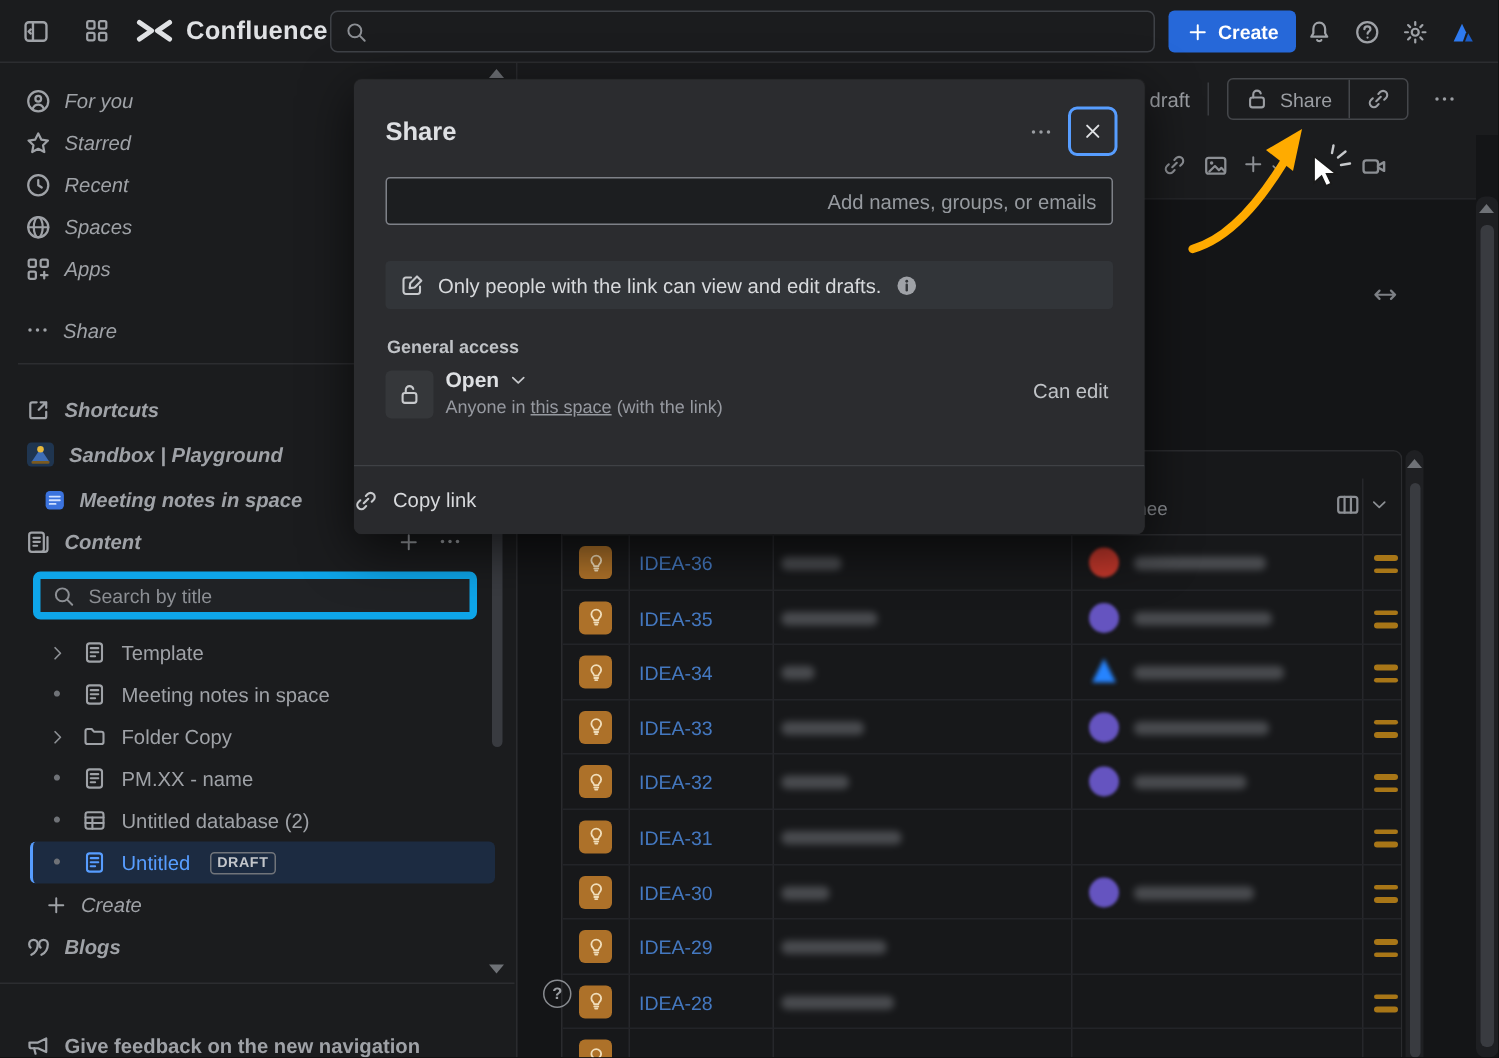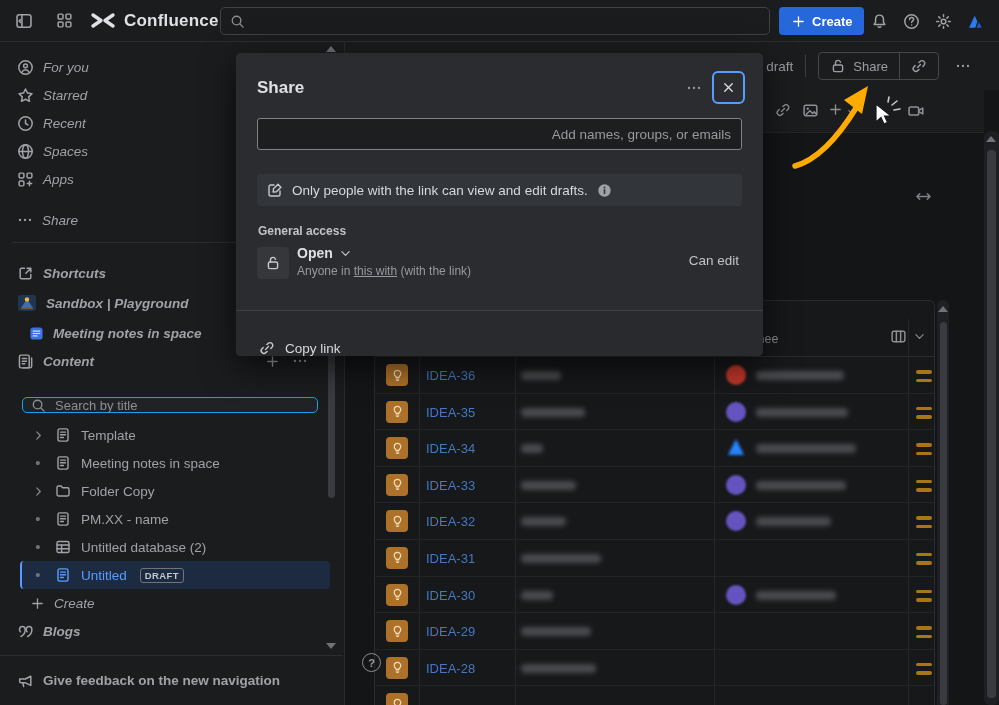--- a/index.html
+++ b/index.html
@@ -19,32 +19,32 @@
   .create-btn{position:absolute;left:779px;top:7px;height:28px;padding:0 12px;background:#2668d9;border:none;border-radius:4px;color:#fff;font-size:13px;font-weight:600;display:flex;align-items:center;gap:6px;cursor:pointer;}
   .tb-right{position:absolute;right:8px;top:5px;display:flex;align-items:center;}
 
   
   .sidebar{position:absolute;left:0;top:42px;width:345px;bottom:0;background:#1b1c1e;border-right:1px solid #2a2b2e;z-index:5;}
   .sb-row{display:flex;align-items:center;height:28px;padding-left:17px;gap:9px;color:#9fa2a7;cursor:pointer;font-style:italic;}
   .sb-row .lbl{font-size:13.5px;}
   .sb-div{border-top:1px solid #2c2d30;margin:8px 12px;}
   .sb-head{font-weight:600;}
   .sb-actions{margin-left:auto;margin-right:36px;display:flex;gap:12px;color:#9fa2a7;}
-  .sb-search{margin:22px 0 8px 22px;width:296px;height:16px;border:1px solid #0ea5e9;border-radius:5px;background:#202225;display:flex;align-items:center;gap:7px;padding:0 8px;color:#8c8f94;}
+  .sb-search{margin:6px 0 8px 22px;width:296px;height:32px;border:5px solid #0ea5e9;border-radius:5px;background:#202225;display:flex;align-items:center;gap:7px;padding:0 8px;color:#8c8f94;}
   .sb-search input{flex:1;background:transparent;border:0;outline:0;color:#d5d7da;font-size:13px;}
   .sb-search input::placeholder{color:#8c8f94;}
   .tree-row{position:relative;display:flex;align-items:center;height:28px;margin:0 14px 0 20px;border-radius:4px;gap:6px;padding-left:10px;color:#9fa2a7;cursor:pointer;}
   .tree-row .lead{width:16px;display:flex;justify-content:center;color:#8c8f94;}
   .tree-row .bullet{font-size:15px;line-height:0;color:#6f7277;}
   .tree-row .t-ic{width:16px;color:#9fa2a7;margin-left:3px;}
   .tree-row .lbl{margin-left:4px;font-size:13.5px;}
   .tree-row.sel{background:#1c2b41;border-left:2px solid #579dff;padding-left:8px;}
   .tree-row.sel .lbl,.tree-row.sel .t-ic{color:#579dff;}
   .draft-badge{margin-left:7px;border:1px solid #70747a;border-radius:3px;color:#c3c6ca;font-size:9.5px;font-weight:700;padding:1px 4px;letter-spacing:.4px;}
-  .sb-footer{position:absolute;left:0;right:1px;bottom:0;height:50px;border-top:1px solid #2c2d30;display:flex;align-items:center;padding-left:17px;gap:9px;background:#1b1c1e;color:#9fa2a7;}
+  .sb-footer{position:absolute;left:0;right:1px;bottom:0;height:50px;border-top:1px solid #2c2d30;display:flex;align-items:flex-end;padding-left:17px;gap:9px;background:#1b1c1e;color:#9fa2a7;}
   .sb-footer .lbl{font-size:13.5px;font-weight:600;}
 
   
   .sbar{position:absolute;border-radius:6px;}
   .sbar .thumb{position:absolute;background:#393b40;border-radius:4px;}
   .arr{width:0;height:0;border-left:5px solid transparent;border-right:5px solid transparent;position:absolute;}
   .arr.up{border-bottom:6px solid #6f7277;}
   .arr.down{border-top:6px solid #6f7277;}
 
   
@@ -89,21 +89,21 @@
   .pp-banner .i{color:#c7c9cc;}
   .pp-ga{position:absolute;left:22px;top:171px;font-size:12px;font-weight:700;color:#bfc2c6;}
   .pp-access{position:absolute;left:21px;top:192px;right:24px;display:flex;align-items:flex-start;}
   .acc-tile{width:32px;height:32px;border-radius:4px;background:#35373a;display:flex;align-items:center;justify-content:center;color:#c7c9cc;margin-top:2px;}
   .acc-main{margin-left:8px;}
   .acc-top{display:flex;align-items:center;gap:6px;cursor:pointer;}
   .acc-level{font-size:14px;font-weight:700;color:#dee0e3;}
   .acc-desc{margin-top:3px;font-size:12px;color:#9699a0;}
   .acc-desc a{color:#9699a0;text-decoration:underline;cursor:pointer;}
   .acc-perm{margin-left:auto;font-size:13.5px;color:#c0c3c7;margin-top:8px;}
-  .pp-foot{position:absolute;left:0;right:0;bottom:0;height:46px;border-top:1px solid #3f4145;background:#292a2d;border-radius:0 0 5px 5px;display:flex;align-items:flex-end;padding-left:23px;gap:10px;color:#d7d9dc;font-size:13.5px;cursor:pointer;}
+  .pp-foot{position:absolute;left:0;right:0;bottom:0;height:46px;border-top:1px solid #3f4145;background:#292a2d;border-radius:0 0 5px 5px;display:flex;align-items:center;gap:10px;color:#d7d9dc;font-size:13.5px;cursor:pointer;}
   .pp-foot .i{color:#c7c9cc;}
 
   
   .anno{position:absolute;left:750px;top:82px;z-index:40;pointer-events:none;}
   .cursor{position:absolute;left:870px;top:96px;z-index:60;pointer-events:none;}
 </style>
 </head>
 <body>
 
 <div class="app">
@@ -737,21 +737,21 @@
       <div class="acc-main">
         <div class="acc-top">
           <span class="acc-level">Open</span>
           <span class="i" style="color:#c7c9cc">
               <svg width="13" height="13" viewBox="0 0 16 16" fill="none" stroke="currentColor" stroke-width="1.4" stroke-linecap="round" stroke-linejoin="round">
                 <path d="M3.5 5.8 L8 10.2 L12.5 5.8"></path>
               </svg>
             </span>
         </div>
         <div class="acc-desc">
-          <span>Anyone in </span><a>this with</a><span> (with the link)</span>
+          <span>Anyone in </span><a>this space</a><span> (with the link)</span>
         </div>
       </div>
       <span class="acc-perm">Can edit</span>
     </div>
     <div class="pp-foot">
       <span class="i">
           <svg width="16" height="16" viewBox="0 0 16 16" fill="none" stroke="currentColor" stroke-width="1.4" stroke-linecap="round" stroke-linejoin="round">
             <path d="M6.5 9.5 L9.5 6.5"></path>
             <path d="M7.9 4.6 L9.1 3.4 C10.2 2.3 11.9 2.3 13 3.4 C14.1 4.5 14.1 6.2 13 7.3 L11.8 8.5"></path>
             <path d="M8.1 11.4 L6.9 12.6 C5.8 13.7 4.1 13.7 3 12.6 C1.9 11.5 1.9 9.8 3 8.7 L4.2 7.5"></path>

